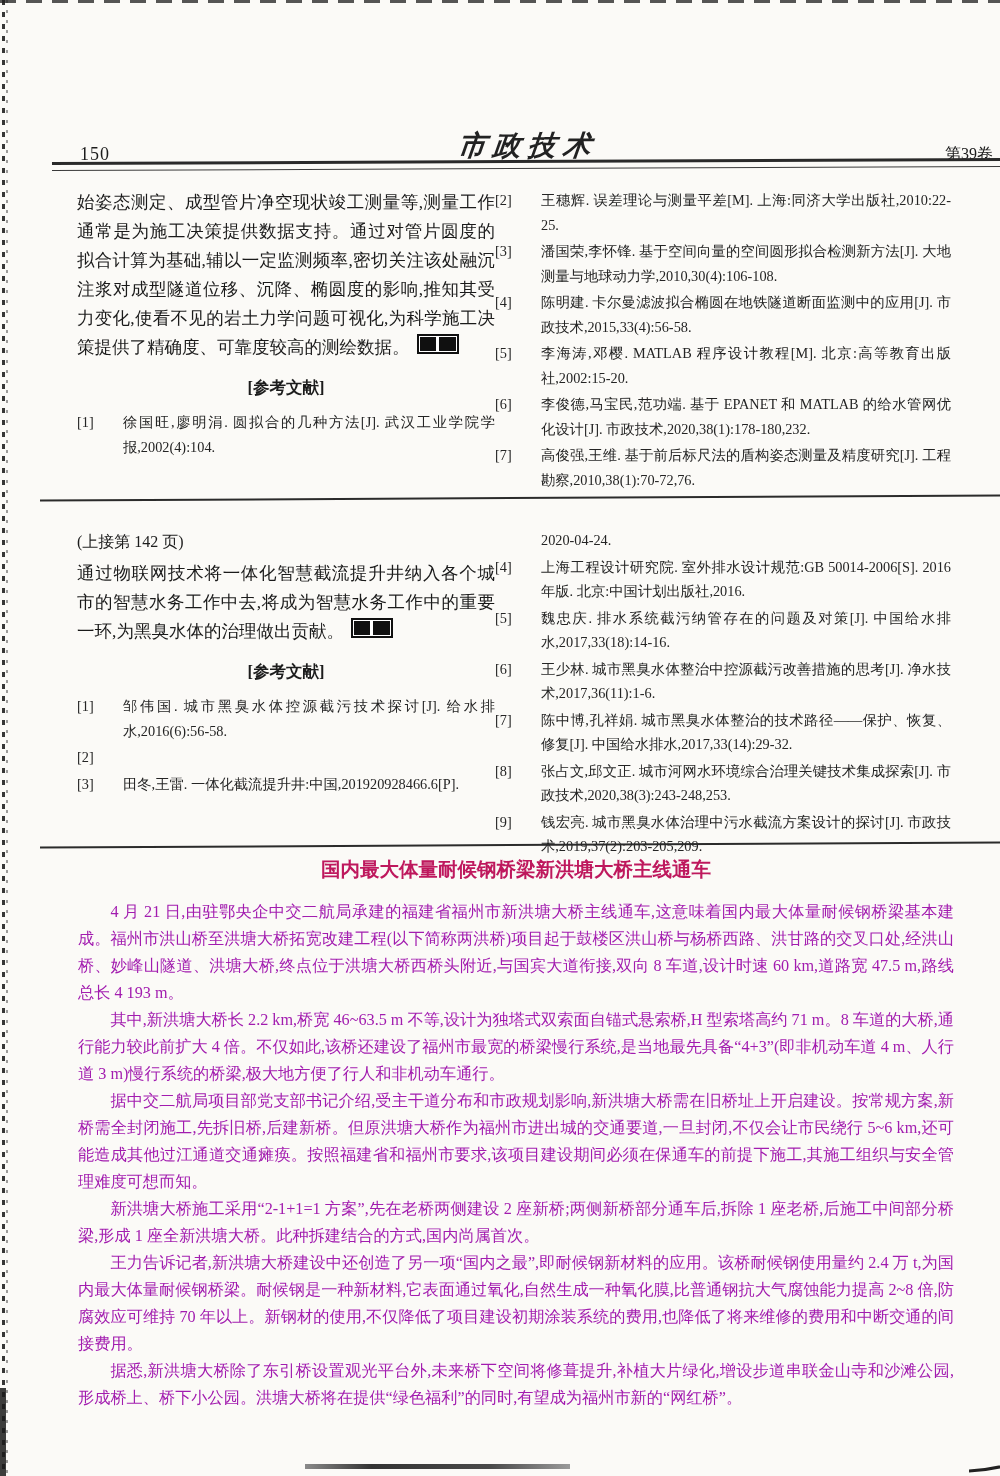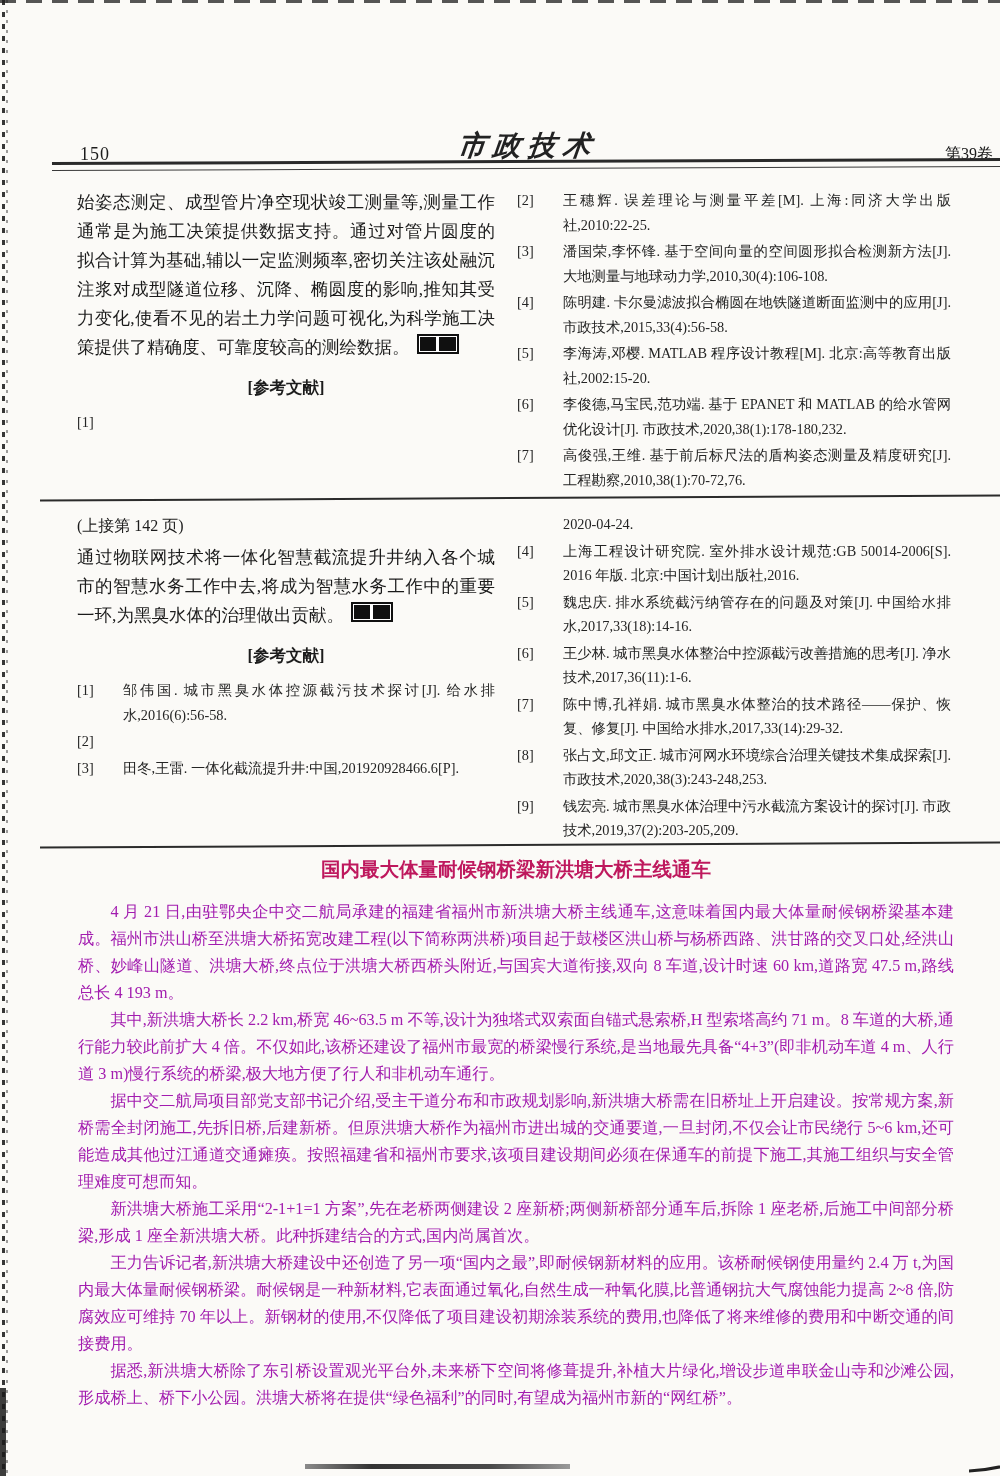--- a/index.html
+++ b/index.html
@@ -19,23 +19,23 @@
     background:linear-gradient(to right,#8a8a8a,#333 25%,#4a4a4a 70%,#9a9a9a);}
   .corner-curve{position:absolute;right:0;top:1448px;}
   
   .header{position:absolute;top:127px;left:80px;right:48px;display:flex;justify-content:space-between;align-items:flex-end;}
   .pageno{font-size:18px;letter-spacing:1px;}
   .jtitle{font-size:28px;font-weight:bold;font-style:italic;letter-spacing:7px;transform:skewX(-6deg);color:#222;}
   .volume{font-size:16px;}
   .hrule{position:absolute;top:160px;left:52px;right:34px;height:5px;
     border-top:3px solid #2a2a2a;border-bottom:1px solid #3a3a3a;transform:rotate(-0.25deg);}
   
-  .cols{position:absolute;left:77px;width:874px;display:flex;gap:22px;justify-content:center;}
+  .cols{position:absolute;left:77px;width:874px;display:flex;justify-content:center;}
   .sec1{top:188px;}
-  .sec2{top:512px;}
+  .sec2{top:528px;}
   .col-left{flex:0 0 418px;}
   .col-right{flex:1;}
   .body-par{margin:0;font-size:17.5px;line-height:29px;text-align:justify;color:#1a1a1a;}
   .note{margin:0 0 4px;font-size:16px;line-height:27px;}
   .refhead{text-align:center;font-weight:bold;font-size:16.5px;margin:15px 0 11px;}
   .ref{display:flex;font-size:14.3px;line-height:24.5px;margin-bottom:2px;color:#242424;}
   .ref-num{flex:0 0 46px;}
   .ref-text{flex:1;text-align:justify;}
   
   .divider{position:absolute;left:40px;right:20px;height:2.4px;background:#2b2b2b;transform:rotate(-0.3deg);}
@@ -66,20 +66,21 @@
     <span class="volume">第39卷</span>
   </header>
   <div class="hrule"></div>
 
   <section class="cols sec1">
     <div class="col-left">
       <p class="body-par"><span>始姿态测定、成型管片净空现状竣工测量等,测量工作通常是为施工决策提供数据支持。通过对管片圆度的拟合计算为基础,辅以一定监测频率,密切关注该处融沉注浆对成型隧道位移、沉降、椭圆度的影响,推知其受力变化,使看不见的岩土力学问题可视化,为科学施工决策提供了精确度、可靠度较高的测绘数据。</span><span class="endmark"></span></p>
       <div class="refhead">[参考文献]</div>
       <div class="ref">
         <span class="ref-num">[1]</span>
+        <span class="ref-text">徐国旺,廖明涓. 圆拟合的几种方法[J]. 武汉工业学院学报,2002(4):104.</span>
       </div>
     </div>
     <div class="col-right">
       <div class="ref">
         <span class="ref-num">[2]</span>
         <span class="ref-text">王穗辉. 误差理论与测量平差[M]. 上海:同济大学出版社,2010:22-25.</span>
       </div>
       <div class="ref">
         <span class="ref-num">[3]</span>
         <span class="ref-text">潘国荣,李怀锋. 基于空间向量的空间圆形拟合检测新方法[J]. 大地测量与地球动力学,2010,30(4):106-108.</span>

